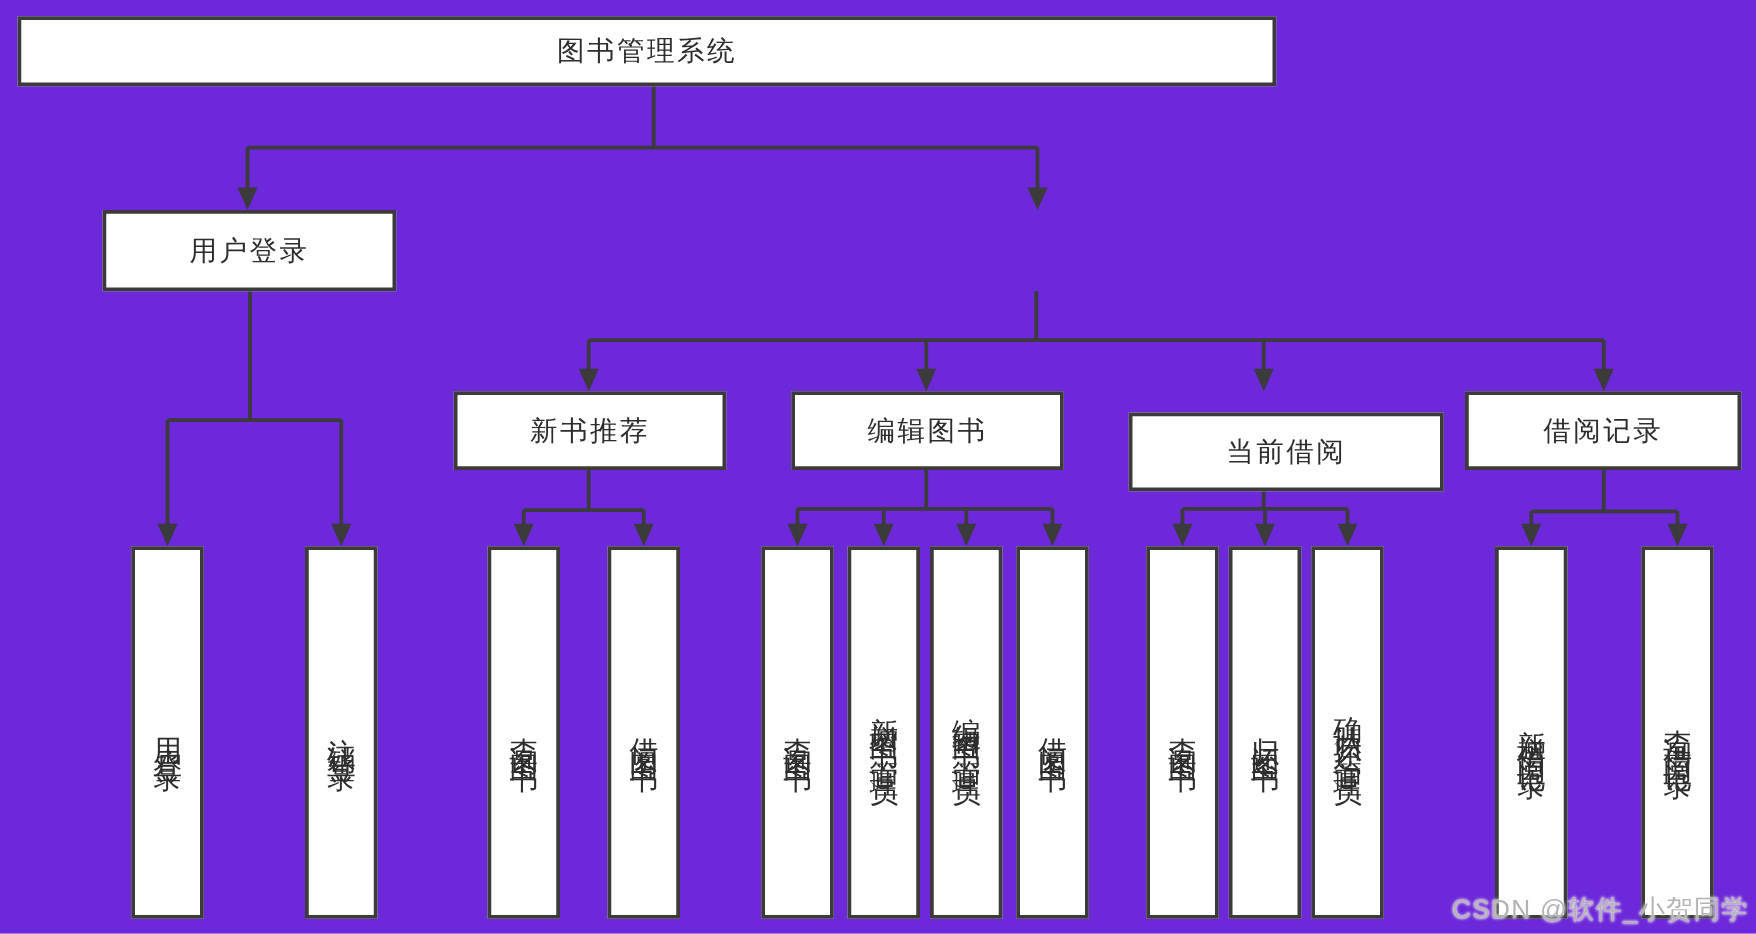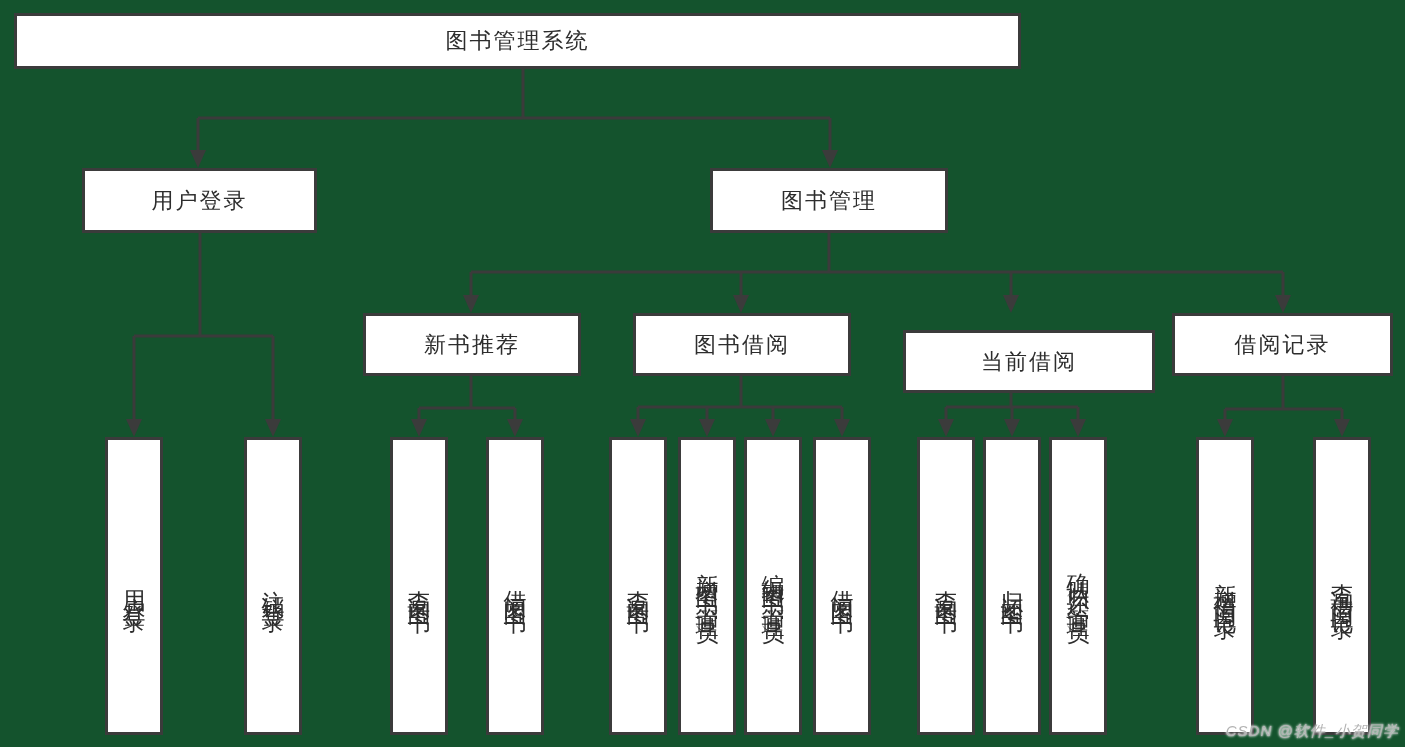--- a/index.html
+++ b/index.html
@@ -1,21 +1,21 @@
 <!DOCTYPE html>
 <html><head>
 <meta charset="utf-8">
 <style>
   html, body { margin: 0; padding: 0; background: #ffffff; }
   body { font-family: "Liberation Sans", "DejaVu Sans", sans-serif; }
   #canvas {
     position: relative;
     width: 1405px;
     height: 747px;
-    background: #14532d;
+    background: #6d28d9;
     overflow: hidden;
   }
   #wires {
     position: absolute;
     left: 0; top: 0;
     width: 1405px; height: 747px;
     z-index: 1;
   }
   .box {
     position: absolute;
@@ -55,25 +55,24 @@
   .leaf-c1 { left: 609px; }  .leaf-c2 { left: 678px; }
   .leaf-c3 { left: 744px; }  .leaf-c4 { left: 813px; }
   .leaf-d1 { left: 917px; }  .leaf-d2 { left: 983px; }
   .leaf-d3 { left: 1049px; }
   .leaf-e1 { left: 1196px; } .leaf-e2 { left: 1313px; }
   .watermark {
     position: absolute;
     right: 6px;
     bottom: 6px;
     z-index: 3;
-    font-size: 15px;
+    font-size: 21px;
     color: #b3b3b3;
     letter-spacing: 1px;
     text-shadow: 0 0 3px #ffffff, 0 0 2px #ffffff;
-    font-style: italic;
   }
 </style>
 </head>
 <body>
 
 <div id="canvas">
 
   <svg id="wires" viewBox="0 0 1405 747" xmlns="http://www.w3.org/2000/svg">
     <g stroke="#3b3b3b" stroke-width="3" fill="none">
 
@@ -114,29 +113,26 @@
     </g>
   </svg>
 
   <div class="box hbox root-box">
     <span>图书管理系统</span>
   </div>
 
   <div class="box hbox l2a">
     <span>用户登录</span>
   </div>
-  <div class="box hbox l2b">
-    <span>图书管理</span>
-  </div>
 
   <div class="box hbox l3 l3a">
     <span>新书推荐</span>
   </div>
   <div class="box hbox l3 l3b">
-    <span>图书借阅</span>
+    <span>编辑图书</span>
   </div>
   <div class="box hbox l3 l3c">
     <span>当前借阅</span>
   </div>
   <div class="box hbox l3 l3d">
     <span>借阅记录</span>
   </div>
 
   <div class="box leaf leaf-a1">
     <span>用户登录</span>

